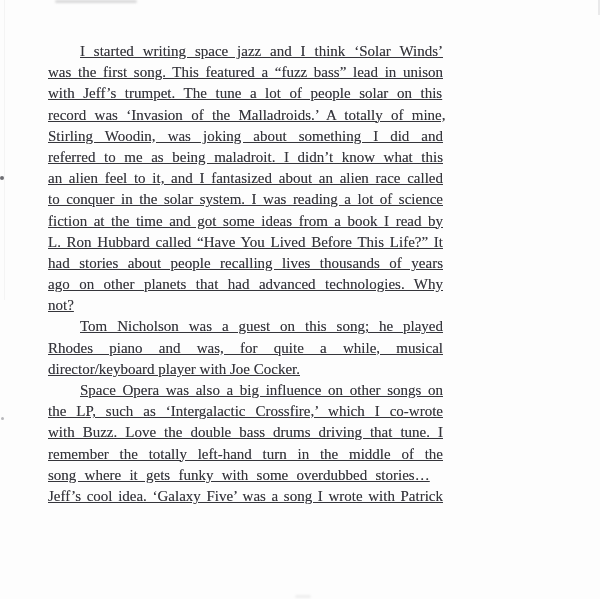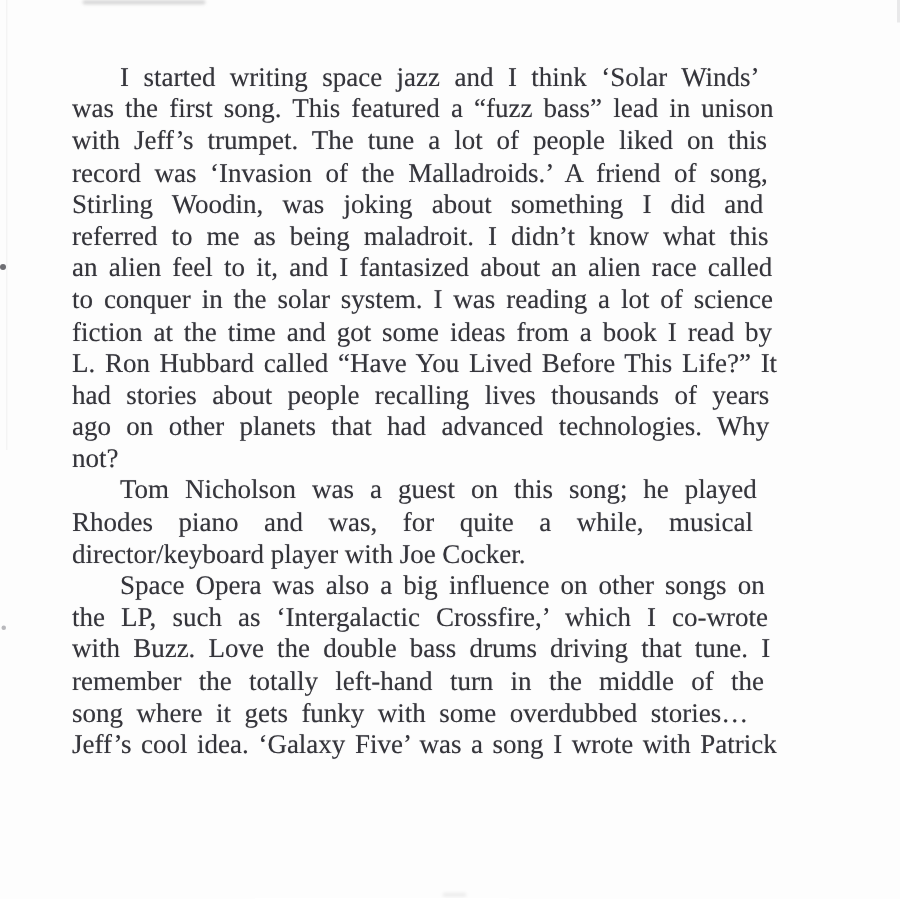--- a/index.html
+++ b/index.html
@@ -16,25 +16,26 @@
     font-family: "Liberation Serif", "DejaVu Serif", serif;
   }
   .text-block {
     position: absolute;
     left: 48px;
     top: 41px;
     width: 395px;
     color: var(--ink, #35353b);
   }
   .line {
-    font-size: 18px;
+    font-size: 15px;
     line-height: 21.2px;
     height: 21.2px;
     text-shadow: 0 0 0.5px rgba(40,40,48,0.45);
     box-sizing: border-box;
+    text-decoration: underline;
   }
   .line span { white-space: nowrap; }
   .indent { padding-left: 32px; }
   
   .artifact { position: absolute; pointer-events: none; }
   .top-smudge {
     left: 55px; top: 0; width: 82px; height: 3px;
     background: rgba(90,90,95,0.22);
     border-radius: 2px;
     filter: blur(1px);
@@ -72,22 +73,22 @@
   <div class="artifact left-crease"></div>
   <div class="artifact left-dot-1"></div>
   <div class="artifact left-dot-2"></div>
   <div class="artifact bottom-smudge"></div>
 
   <div class="text-block">
 
     <div>
       <div class="line jfit indent"><span style="word-spacing: 5.11632px;">I started writing space jazz and I think ‘Solar Winds’</span></div>
       <div class="line jfit"><span style="word-spacing: 2.91335px;">was the first song. This featured a “fuzz bass” lead in unison</span></div>
-      <div class="line jfit"><span style="word-spacing: 4.82812px;">with Jeff’s trumpet. The tune a lot of people liked on this</span></div>
-      <div class="line jfit"><span style="word-spacing: 4.53125px;">record was ‘Invasion of the Malladroids.’ A friend of song,</span></div>
+      <div class="line jfit"><span style="word-spacing: 4.82812px;">with Jeff’s trumpet. The tune a lot of people solar on this</span></div>
+      <div class="line jfit"><span style="word-spacing: 4.53125px;">record was ‘Invasion of the Malladroids.’ A totally of mine,</span></div>
       <div class="line jfit"><span style="word-spacing: 8.25977px;">Stirling Woodin, was joking about something I did and</span></div>
       <div class="line jfit"><span style="word-spacing: 4.82812px;">referred to me as being maladroit. I didn’t know what this</span></div>
       <div class="line jfit"><span style="word-spacing: 2.96615px; margin-top: 40px;">an alien feel to it, and I fantasized about an alien race called</span></div>
       <div class="line jfit"><span style="word-spacing: 2.7513px;">to conquer in the solar system. I was reading a lot of science</span></div>
       <div class="line jfit"><span style="word-spacing: 2.79567px;">fiction at the time and got some ideas from a book I read by</span></div>
       <div class="line jfit"><span style="word-spacing: 1.95469px;">L. Ron Hubbard called “Have You Lived Before This Life?” It</span></div>
       <div class="line jfit"><span style="word-spacing: 5.74023px;">had stories about people recalling lives thousands of years</span></div>
       <div class="line jfit"><span style="word-spacing: 5.72461px;">ago on other planets that had advanced technologies. Why</span></div>
       <div class="line"><span>not?</span></div>
     </div>

